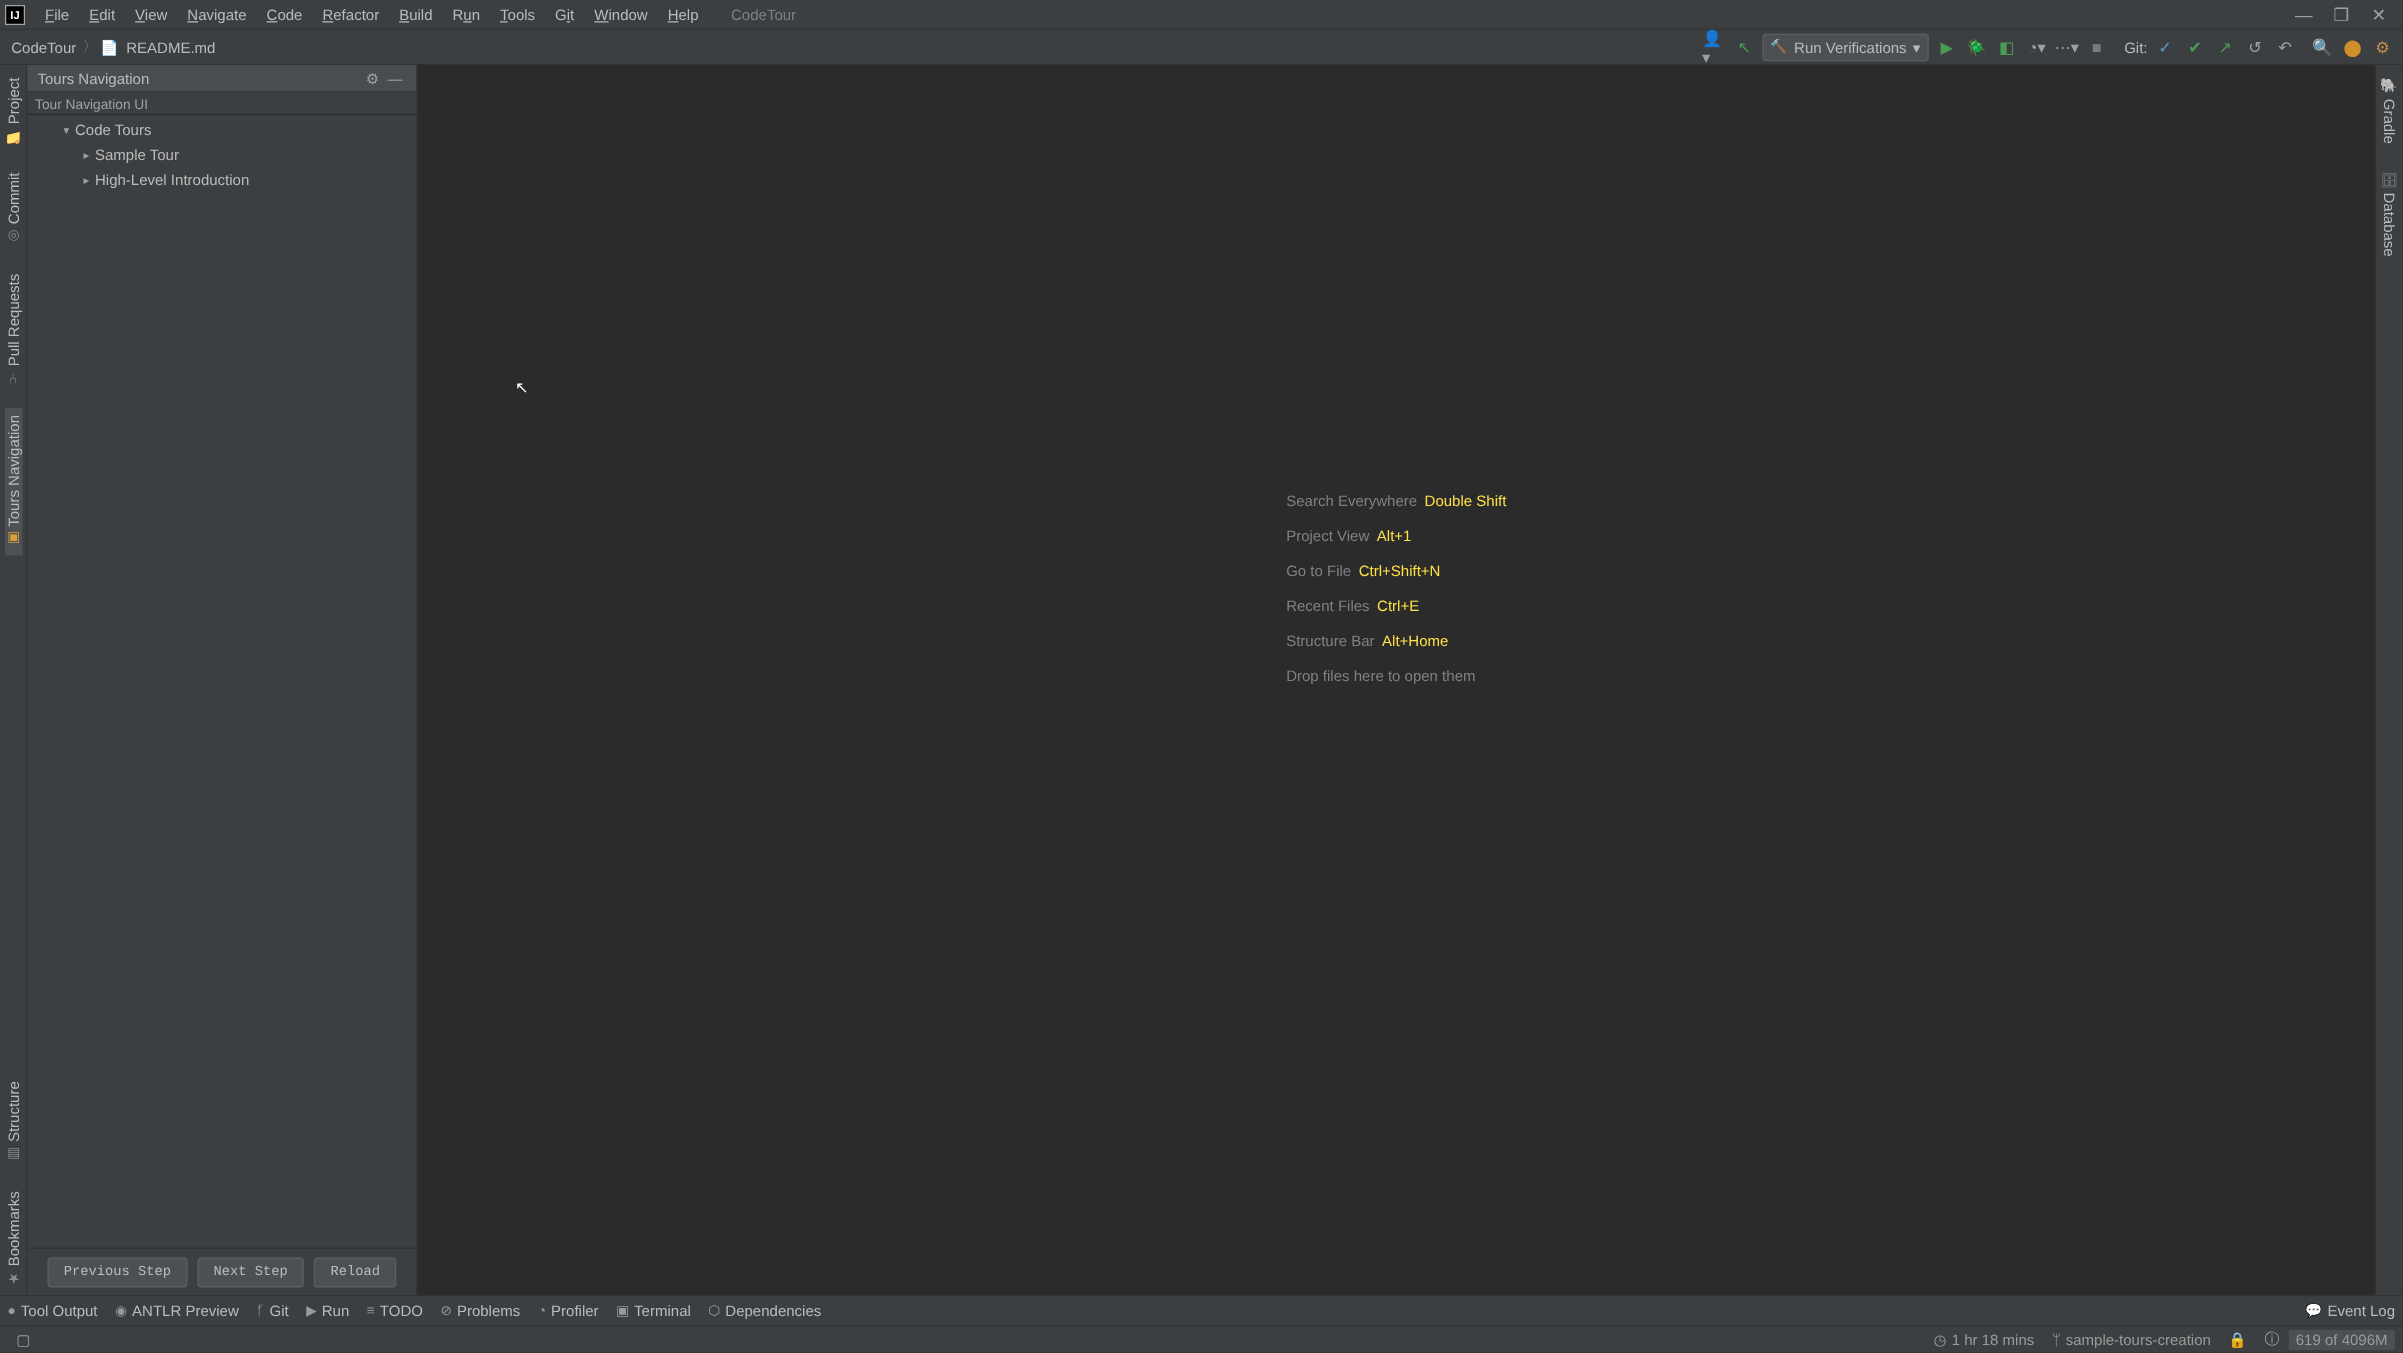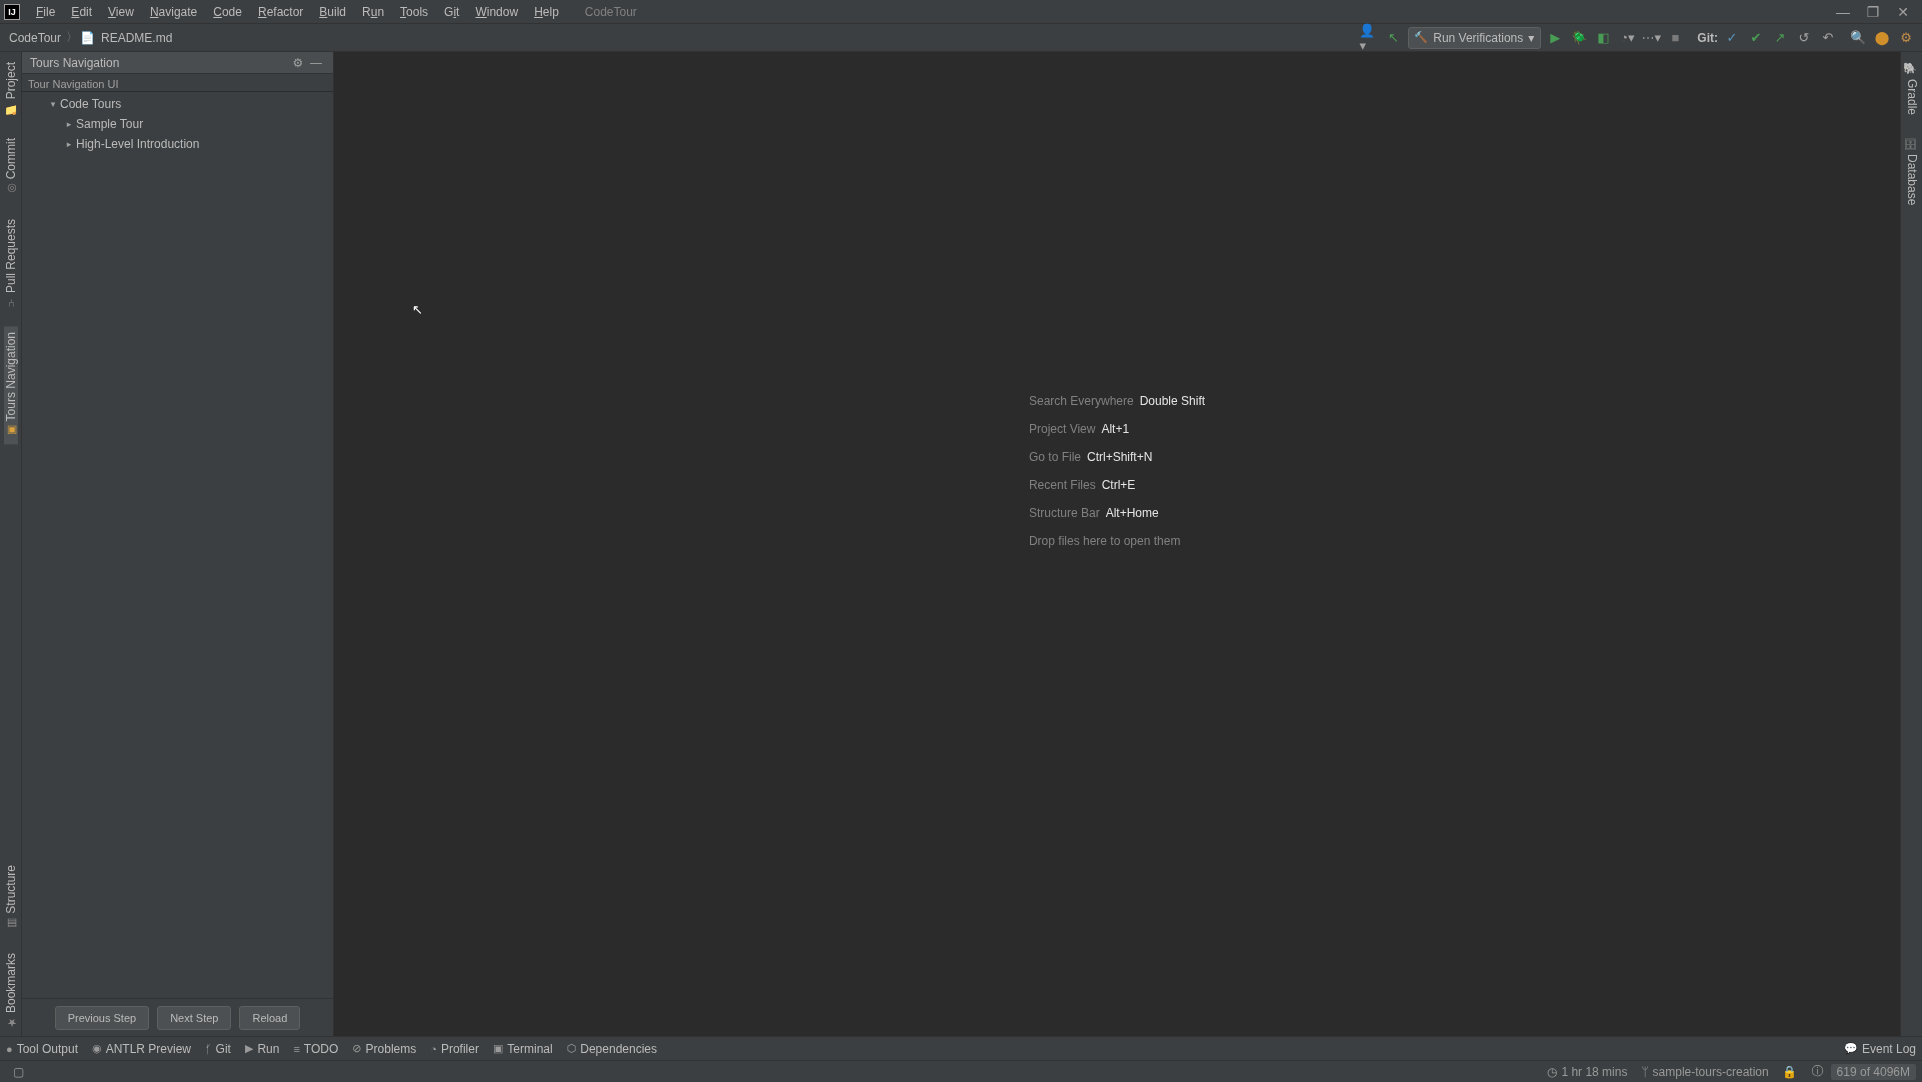--- a/index.html
+++ b/index.html
@@ -30,25 +30,25 @@
 .tw-header { height: 22px; background: #4a4d4f; border-bottom: 1px solid #323232; display: flex; align-items: center; padding: 0 8px; color: #bbbbbb; font-size: 11px; }
 .tw-header .spacer { flex: 1; }
 .tw-header .hbtn { width: 18px; text-align: center; color: #a0a0a0; cursor: pointer; font-size:12px;}
 .tw-sub { height: 18px; background: #3c3f41; border-bottom: 1px solid #2b2b2b; padding: 0 6px; color: #a0a0a0; font-size: 11px; line-height: 20px; }
 .tree { flex: 1; overflow: auto; padding: 2px 0; }
 .tree-row { display: flex; align-items: center; height: 20px; padding-left: 4px; color: #bbbbbb; cursor: pointer; font-size:12px;}
 .tree-arrow { width: 14px; text-align: center; color: #a0a0a0; font-size: 9px; }
 .indent-1 { padding-left: 24px; }
 .indent-2 { padding-left: 40px; }
 .tw-footer { height: 38px; border-top: 1px solid #323232; display: flex; align-items: center; justify-content: center; gap: 8px; }
-.mini-btn { height: 24px; padding: 0 12px; background: #4c5052; border: 1px solid #5e6060; border-radius: 3px; color: #bbbbbb; cursor: pointer; display:flex;align-items:center;font-size:11px;}
+.mini-btn { height: 24px; padding: 0 12px; background: #4c5052; border: 1px solid #5e6060; border-radius: 3px; color: #bbbbbb; cursor: pointer; display:flex;align-items:center;font-size:11px;font-family:Liberation Mono, monospace;}
 .editor { flex: 1; background: #2b2b2b; position: relative; }
 .editor .empty-hints { position: absolute; top: 340px; left: 50%; transform: translateX(-50%); display: flex; flex-direction: column; gap: 12px; }
 .hint-row { color: #818181; font-size: 14px; white-space: nowrap; }
-.hint-row .shortcut { color: #e5e5e5; margin-left: 6px; }
+.hint-row .shortcut { color: #fde047; margin-left: 6px; }
 .cursor-fake { position:absolute; top:250px; left:78px; width:10px; height:14px; color:#fff; font-size:13px;}
 .bottom-bar { height: 24px; background: #3c3f41; border-top: 1px solid #323232; display: flex; align-items: center; padding: 0 6px; gap: 14px; }
 .bb-item { color: #bbbbbb; font-size: 11px; display: flex; align-items: center; gap: 4px; cursor: pointer; }
 .bb-icon { font-size: 11px; color: #9a9a9a; }
 .bottom-bar .spacer { flex: 1; }
 .status-bar { height: 22px; background: #3c3f41; border-top: 1px solid #323232; display: flex; align-items: center; padding: 0 6px; font-size: 11px; color: #9a9a9a; }
 .status-bar .spacer { flex: 1; }
 .status-item { padding: 0 7px; display: flex; align-items: center; gap: 4px; }
 .mem-box { background: #4c5052; padding: 1px 6px; border-radius: 2px; }
 .green { color: #499c54; }
@@ -95,21 +95,21 @@
       <span>▾</span>
     </div>
     <div class="toolbar-btn green">▶</div>
     <div class="toolbar-btn green">🪲</div>
     <div class="toolbar-btn green">◧</div>
     <div class="toolbar-btn">◔▾</div>
     <div class="toolbar-btn">⋯▾</div>
     <div class="toolbar-btn" style="color:#7a7a7a;">■</div>
   </div>
   <div class="toolbar-group" style="margin-left:12px;">
-    <span style="color:#bbbbbb;font-weight:bold;">Git:</span>
+    <span style="color:#bbbbbb;">Git:</span>
     <div class="toolbar-btn blue">✓</div>
     <div class="toolbar-btn green">✔</div>
     <div class="toolbar-btn green">↗</div>
     <div class="toolbar-btn">↺</div>
     <div class="toolbar-btn">↶</div>
   </div>
   <div class="toolbar-group" style="margin-left:10px;">
     <div class="toolbar-btn">🔍</div>
     <div class="toolbar-btn orange">⬤</div>
     <div class="toolbar-btn" style="color:#c08c4a;">⚙</div>

